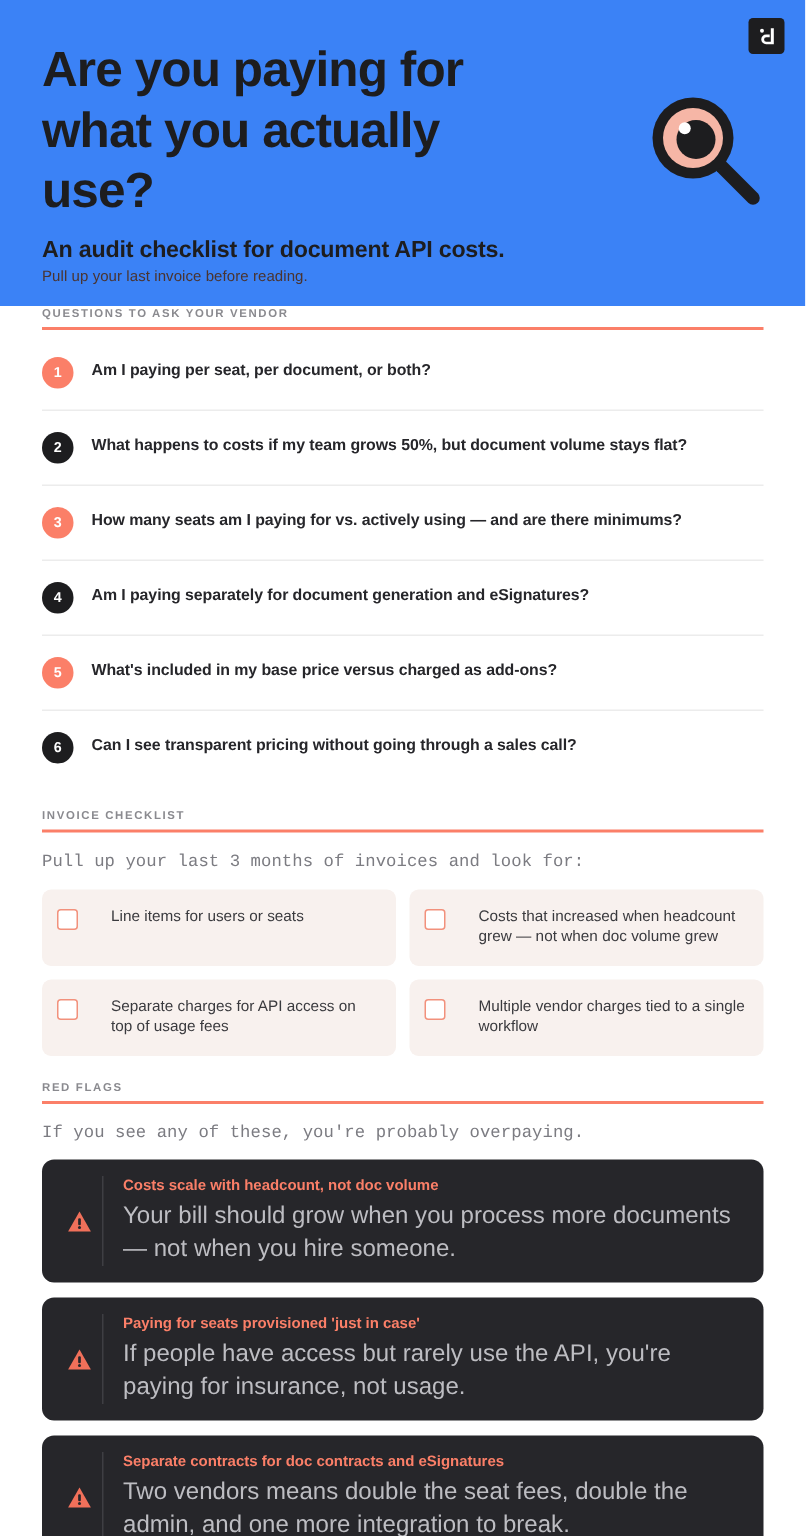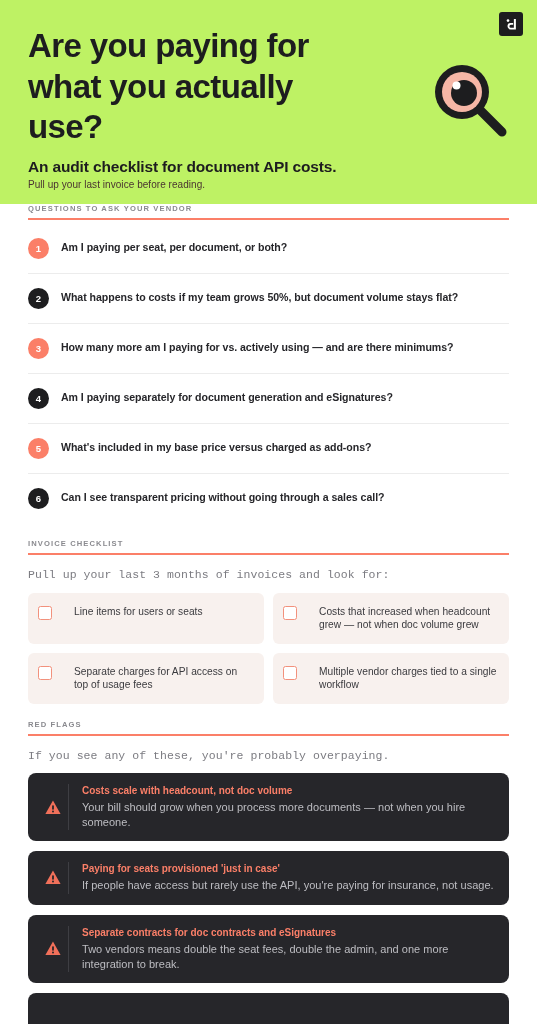--- a/index.html
+++ b/index.html
@@ -17,21 +17,21 @@
   .page {
     width: 537px;
     min-height: 1024px;
     position: relative;
     background: #ffffff;
     overflow: hidden;
   }
 
   
   .hero {
-    background: #bef264;
+    background: #3b82f6;
     padding: 26px 28px 14px 28px;
     position: relative;
     box-sizing: border-box;
     min-height: 196px;
   }
   .hero-logo {
     position: absolute;
     top: 12px;
     right: 14px;
     width: 24px;
@@ -190,21 +190,21 @@
   }
   .flag-body { flex: 1 1 auto; }
   .flag-title {
     font-size: 10px;
     font-weight: bold;
     color: #fb7f68;
     letter-spacing: -0.02px;
     line-height: 1.3;
   }
   .flag-desc {
-    font-size: 11px;
+    font-size: 16px;
     color: #bdbdc2;
     margin-top: 3px;
     line-height: 1.38;
     letter-spacing: 0.02px;
   }
   .spacer-sm { height: 16px; }
 </style>
 </head>
 <body>
 
@@ -246,21 +246,21 @@
         <div class="q-text">Am I paying per seat, per document, or both?</div>
       </div>
 
       <div class="q-row">
         <div class="q-num dark">2</div>
         <div class="q-text">What happens to costs if my team grows 50%, but document volume stays flat?</div>
       </div>
 
       <div class="q-row">
         <div class="q-num coral">3</div>
-        <div class="q-text">How many more am I paying for vs. actively using — and are there minimums?</div>
+        <div class="q-text">How many seats am I paying for vs. actively using — and are there minimums?</div>
       </div>
 
       <div class="q-row">
         <div class="q-num dark">4</div>
         <div class="q-text">Am I paying separately for document generation and eSignatures?</div>
       </div>
 
       <div class="q-row">
         <div class="q-num coral">5</div>
         <div class="q-text">What's included in my base price versus charged as add-ons?</div>

